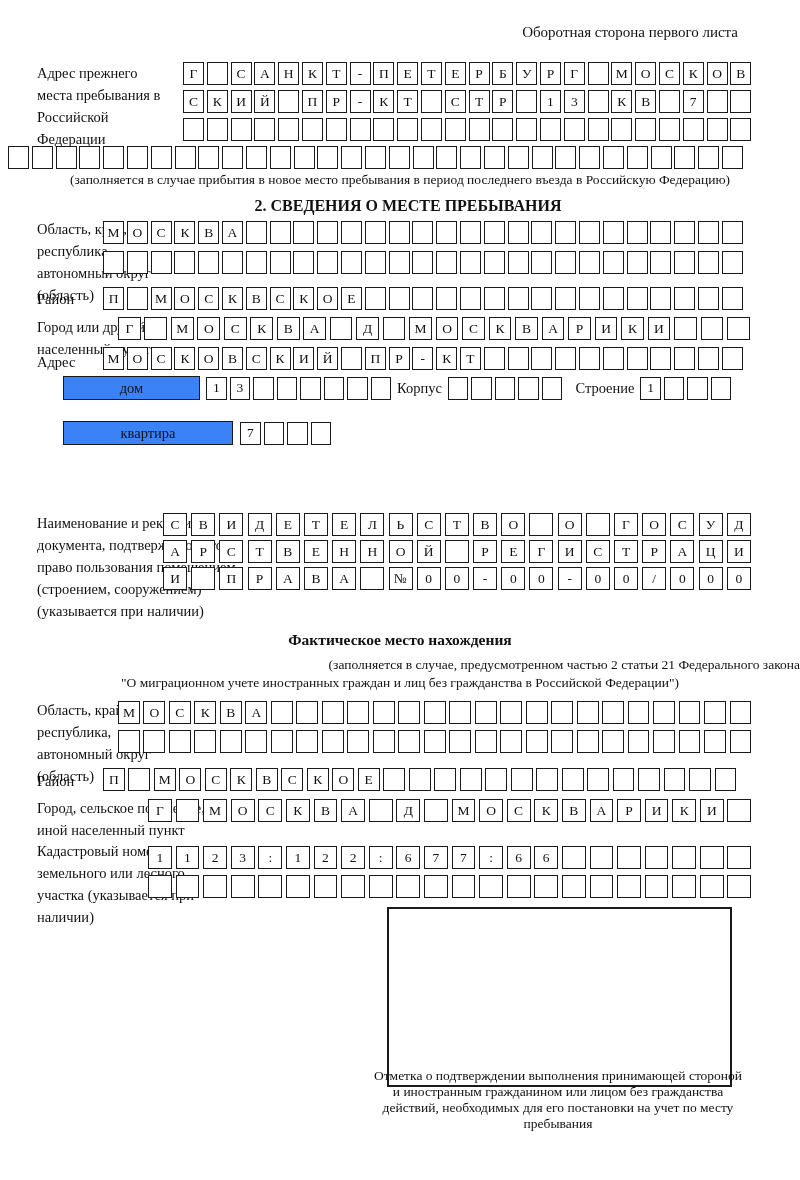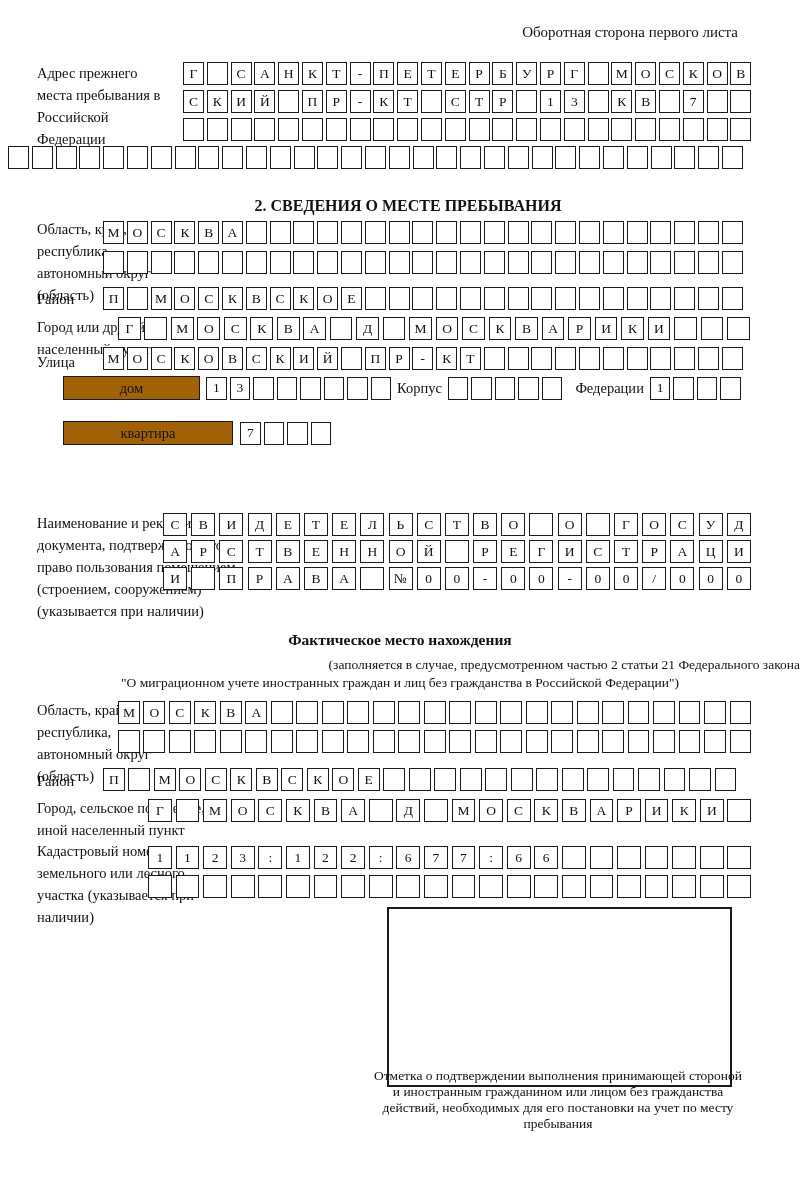--- a/index.html
+++ b/index.html
@@ -19,21 +19,21 @@
     font-size:13.5px;line-height:1;background:#fff;
   }
   .ga .cell{width:21px;margin-right:2.8px;}   
   .gg .cell{width:22.6px;margin-right:3.9px;} 
   .gdoc .cell{width:24px;margin-right:4.2px;} 
   .gf .cell{width:21.8px;margin-right:3.7px;} 
   .gk .cell{width:23.8px;margin-right:3.8px;} 
   .gd .cell{width:20.5px;margin-right:3px;}   
   .frow{position:absolute;display:flex;align-items:center;}
   .widebox{
-    box-sizing:border-box;height:24px;border:1.7px solid #1a1a1a;background:#a16207;
+    box-sizing:border-box;height:24px;border:1.7px solid #1a1a1a;background:#3b82f6;
     display:flex;align-items:center;justify-content:center;font-size:14.5px;
   }
   .inline-lbl{font-size:14.5px;white-space:nowrap;}
   .cbx{
     box-sizing:border-box;flex:none;width:22px;height:26px;border:1.7px solid #1a1a1a;
     display:flex;align-items:center;justify-content:center;font-size:14.5px;background:#fff;
   }
   .stampbox{position:absolute;border:2px solid #1a1a1a;background:#fff;}
 </style>
 </head>
@@ -148,20 +148,21 @@
       <span class="cell"></span>
       <span class="cell"></span>
       <span class="cell"></span>
       <span class="cell"></span>
       <span class="cell"></span>
       <span class="cell"></span>
       <span class="cell"></span>
       <span class="cell"></span>
       <span class="cell"></span>
     </div>
+  <div class="abs cap center" style="top:172px;">(заполняется в случае прибытия в новое место пребывания в период последнего въезда в Российскую Федерацию)</div>
 
   <div class="abs bold center" style="top:197px;font-size:16px;margin-left:8px;">2. СВЕДЕНИЯ О МЕСТЕ ПРЕБЫВАНИЯ</div>
 
   <div class="abs lbl" style="left:37px;top:218px;width:120px;">Область, край, республика, автономный округ (область)</div>
   <div class="grid ga" style="left:103px;top:221px;">
       <span class="cell">М</span>
       <span class="cell">О</span>
       <span class="cell">С</span>
       <span class="cell">К</span>
       <span class="cell">В</span>
@@ -270,21 +271,21 @@
       <span class="cell">А</span>
       <span class="cell">Р</span>
       <span class="cell">И</span>
       <span class="cell">К</span>
       <span class="cell">И</span>
       <span class="cell"></span>
       <span class="cell"></span>
       <span class="cell"></span>
     </div>
 
-  <div class="abs lbl" style="left:37px;top:351px;">Улица</div>
+  <div class="abs lbl" style="left:37px;top:351px;">Адрес</div>
   <div class="grid ga" style="left:103px;top:347px;">
       <span class="cell">М</span>
       <span class="cell">О</span>
       <span class="cell">С</span>
       <span class="cell">К</span>
       <span class="cell">О</span>
       <span class="cell">В</span>
       <span class="cell">С</span>
       <span class="cell">К</span>
       <span class="cell">И</span>
@@ -321,21 +322,21 @@
         <span class="cell"></span>
       </div>
     <span class="inline-lbl" style="margin:0 6px 0 3px;">Корпус</span>
     <div class="grid gd" style="position:static;">
         <span class="cell"></span>
         <span class="cell"></span>
         <span class="cell"></span>
         <span class="cell"></span>
         <span class="cell"></span>
       </div>
-    <span class="inline-lbl" style="margin:0 6px 0 10px;">Федерации</span>
+    <span class="inline-lbl" style="margin:0 6px 0 10px;">Строение</span>
     <div class="grid gd" style="position:static;">
         <span class="cell">1</span>
         <span class="cell"></span>
         <span class="cell"></span>
         <span class="cell"></span>
       </div>
   </div>
 
   <div class="frow" style="left:63px;top:421px;">
     <div class="widebox" style="width:170px;margin-right:7px;">квартира</div>

